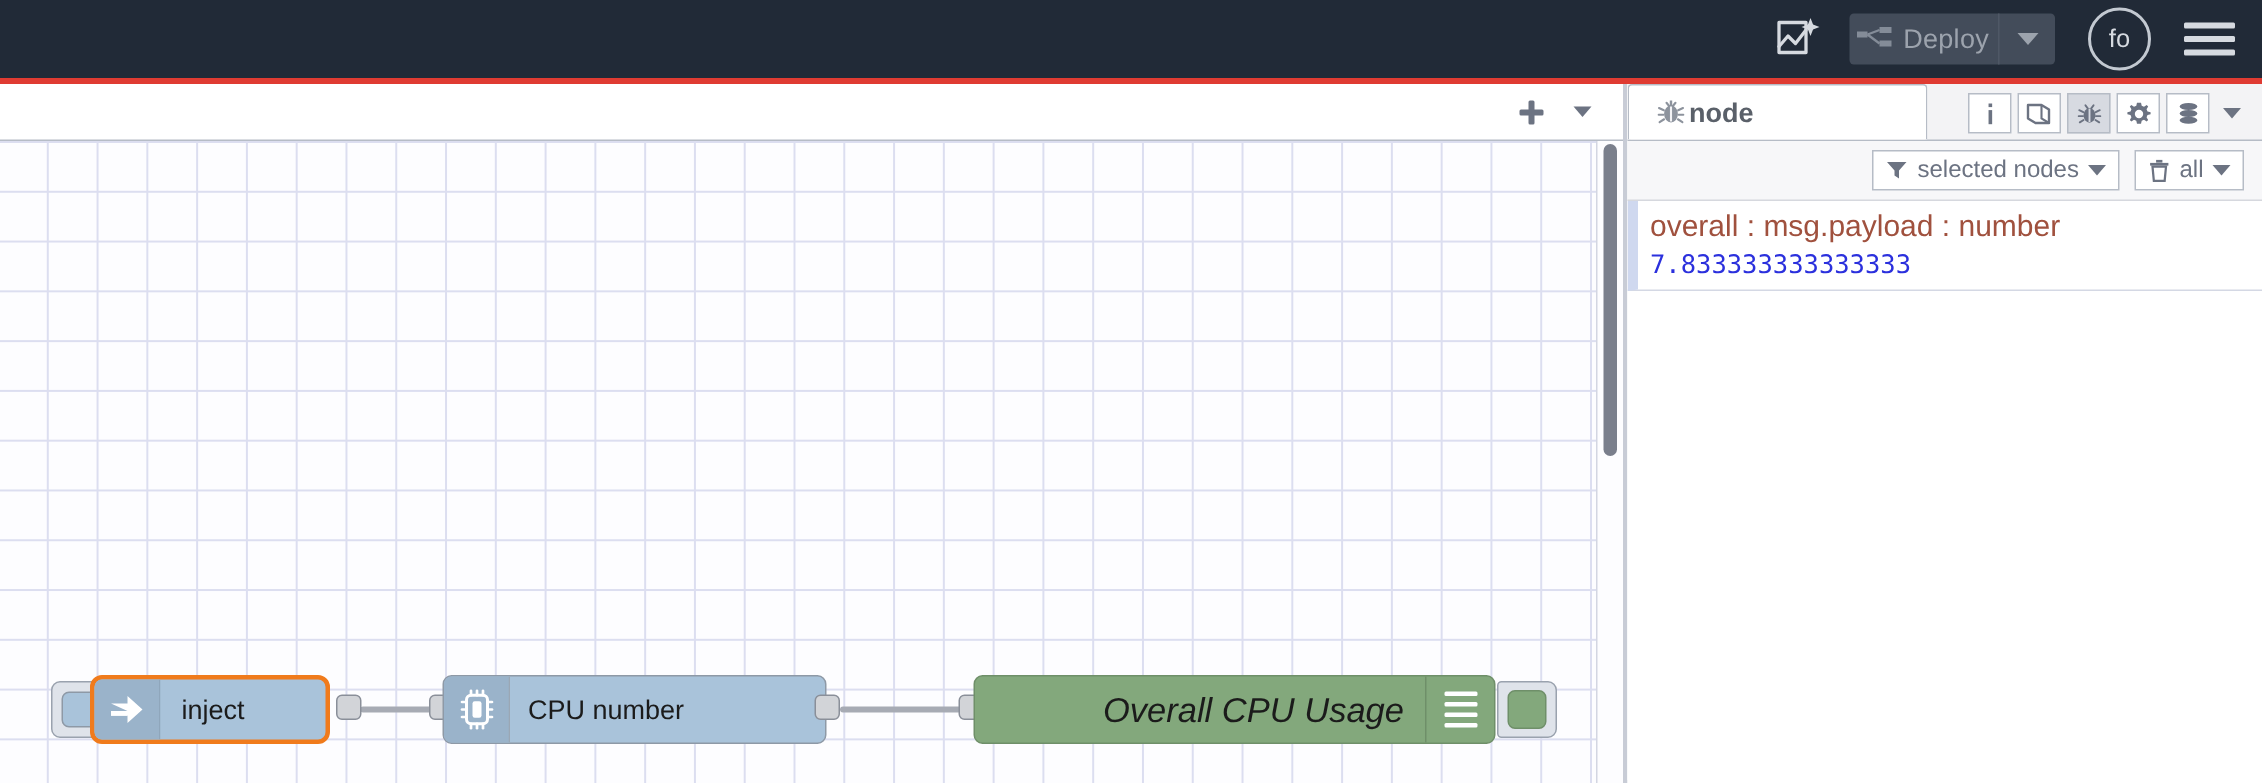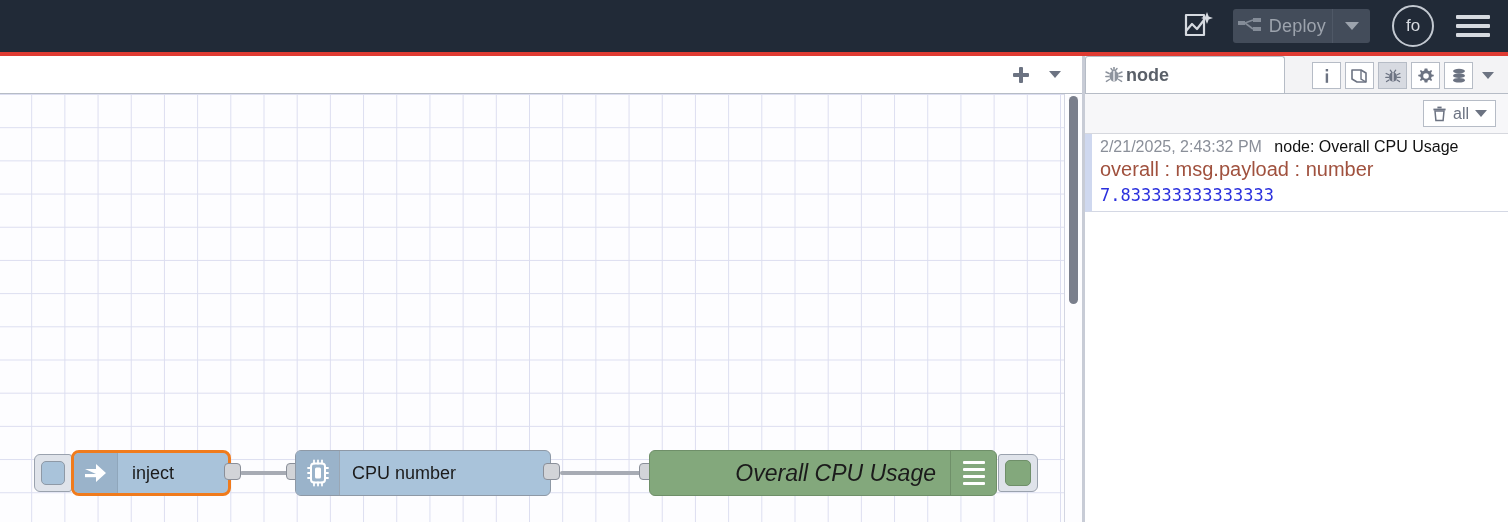--- a/index.html
+++ b/index.html
@@ -143,21 +143,21 @@
     border-radius: 5px 0 0 5px;
   }
   .node-label {
     flex: 1;
     font-size: 18px; color: #1b1b1b;
     padding: 0 12px;
   }
 
   
   #node-inject {
-    left: 71px; top: 356px; width: 160px;
+    left: 60px; top: 356px; width: 160px;
     background: #a9c3da;
     border: 3px solid #f07b1c;
     border-radius: 8px;
   }
   #node-inject .node-icon-box { background: #9ab3ca; border-right-color: #8fa6bb; }
   #node-inject .node-label { padding-left: 14px; }
 
   .inject-btn {
     position: absolute; left: 34px; top: 360px;
     width: 38px; height: 38px;
@@ -503,34 +503,37 @@
           </svg>
         </div>
         <div class="sb-tool-caret">
           <span class="caret-sm"></span>
         </div>
       </div>
     </div>
 
     <div class="sb-filterrow">
       <div class="filter-btn">
+        <svg width="15" height="15" viewBox="0 0 15 15">
+          <path d="M1 2 h13 l-5 5.6 v5.4 l-3 -2 v-3.4 z" fill="#6c7382"></path>
+        </svg>
+        <span class="filter-label">selected nodes</span>
+        <span class="caret-sm"></span>
+      </div>
+      <div class="filter-btn">
         <svg width="15" height="16" viewBox="0 0 15 16">
           <rect x="1.4" y="2.6" width="12.2" height="1.8" fill="#6c7382"></rect>
           <rect x="5.4" y="0.6" width="4.2" height="1.8" fill="#6c7382"></rect>
           <path d="M3 5 h9 l-0.9 9.6 h-7.2 z" fill="none" stroke="#6c7382" stroke-width="1.5"></path>
         </svg>
         <span class="filter-label">all</span>
         <span class="caret-sm"></span>
       </div>
     </div>
 
     <div class="sb-msgs">
       <div class="dbg-entry">
-        <div class="dbg-meta">
-          <span class="dbg-time">2/21/2025, 2:43:32 PM</span>
-          <span class="dbg-node">node: Overall CPU Usage</span>
-        </div>
         <div class="dbg-topic">overall : msg.payload : number</div>
         <div class="dbg-value">7.833333333333333</div>
       </div>
     </div>
   </div>
 </div>
 
 </body></html>

